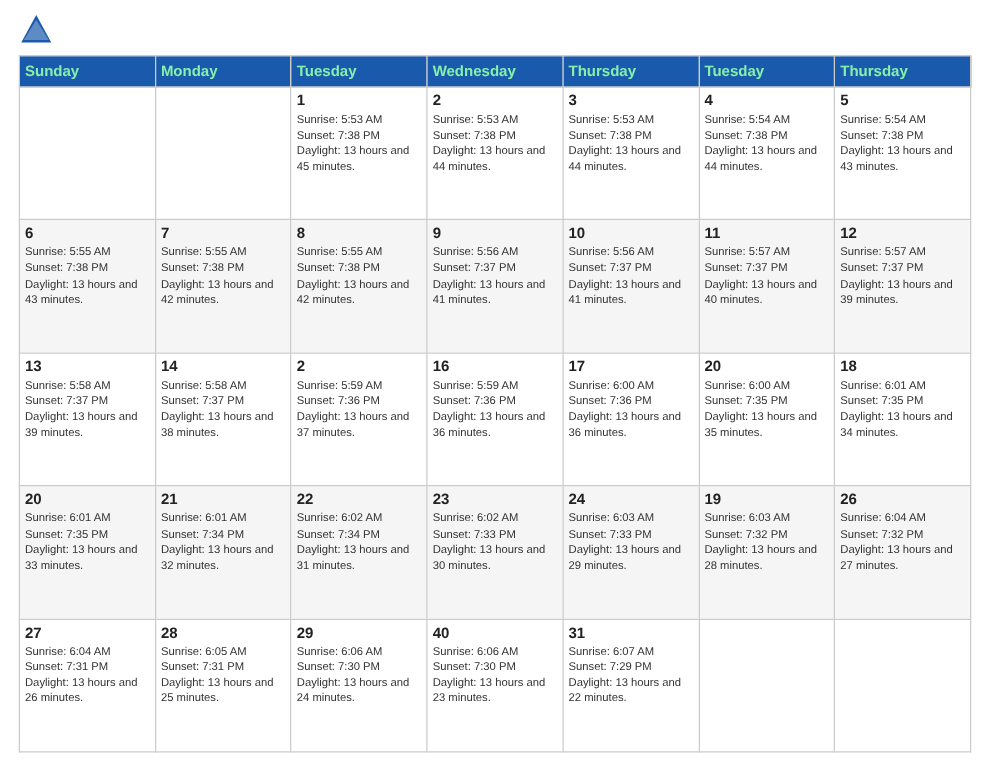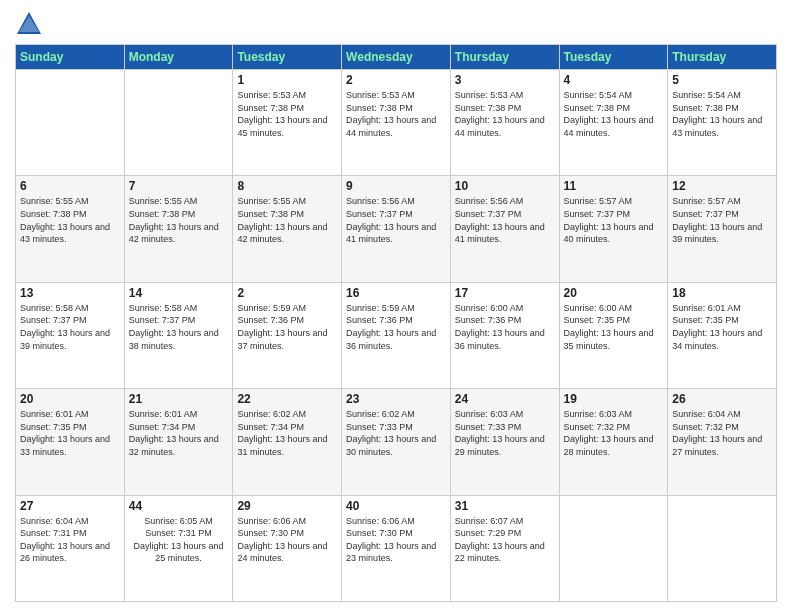--- a/index.html
+++ b/index.html
@@ -306,22 +306,22 @@
           </td>
         </tr>
         <tr>
           <td>
             <span class="day-num">27</span>
             <div class="day-info" style="white-space: pre-line;">Sunrise: 6:04 AM
 Sunset: 7:31 PM
 Daylight: 13 hours and 26 minutes.</div>
           </td>
           <td>
-            <span class="day-num">44</span>
-            <div class="day-info" style="white-space: pre-line; text-align: center;">Sunrise: 6:05 AM
+            <span class="day-num">28</span>
+            <div class="day-info" style="white-space: pre-line;">Sunrise: 6:05 AM
 Sunset: 7:31 PM
 Daylight: 13 hours and 25 minutes.</div>
           </td>
           <td>
             <span class="day-num">29</span>
             <div class="day-info" style="white-space: pre-line;">Sunrise: 6:06 AM
 Sunset: 7:30 PM
 Daylight: 13 hours and 24 minutes.</div>
           </td>
           <td>

